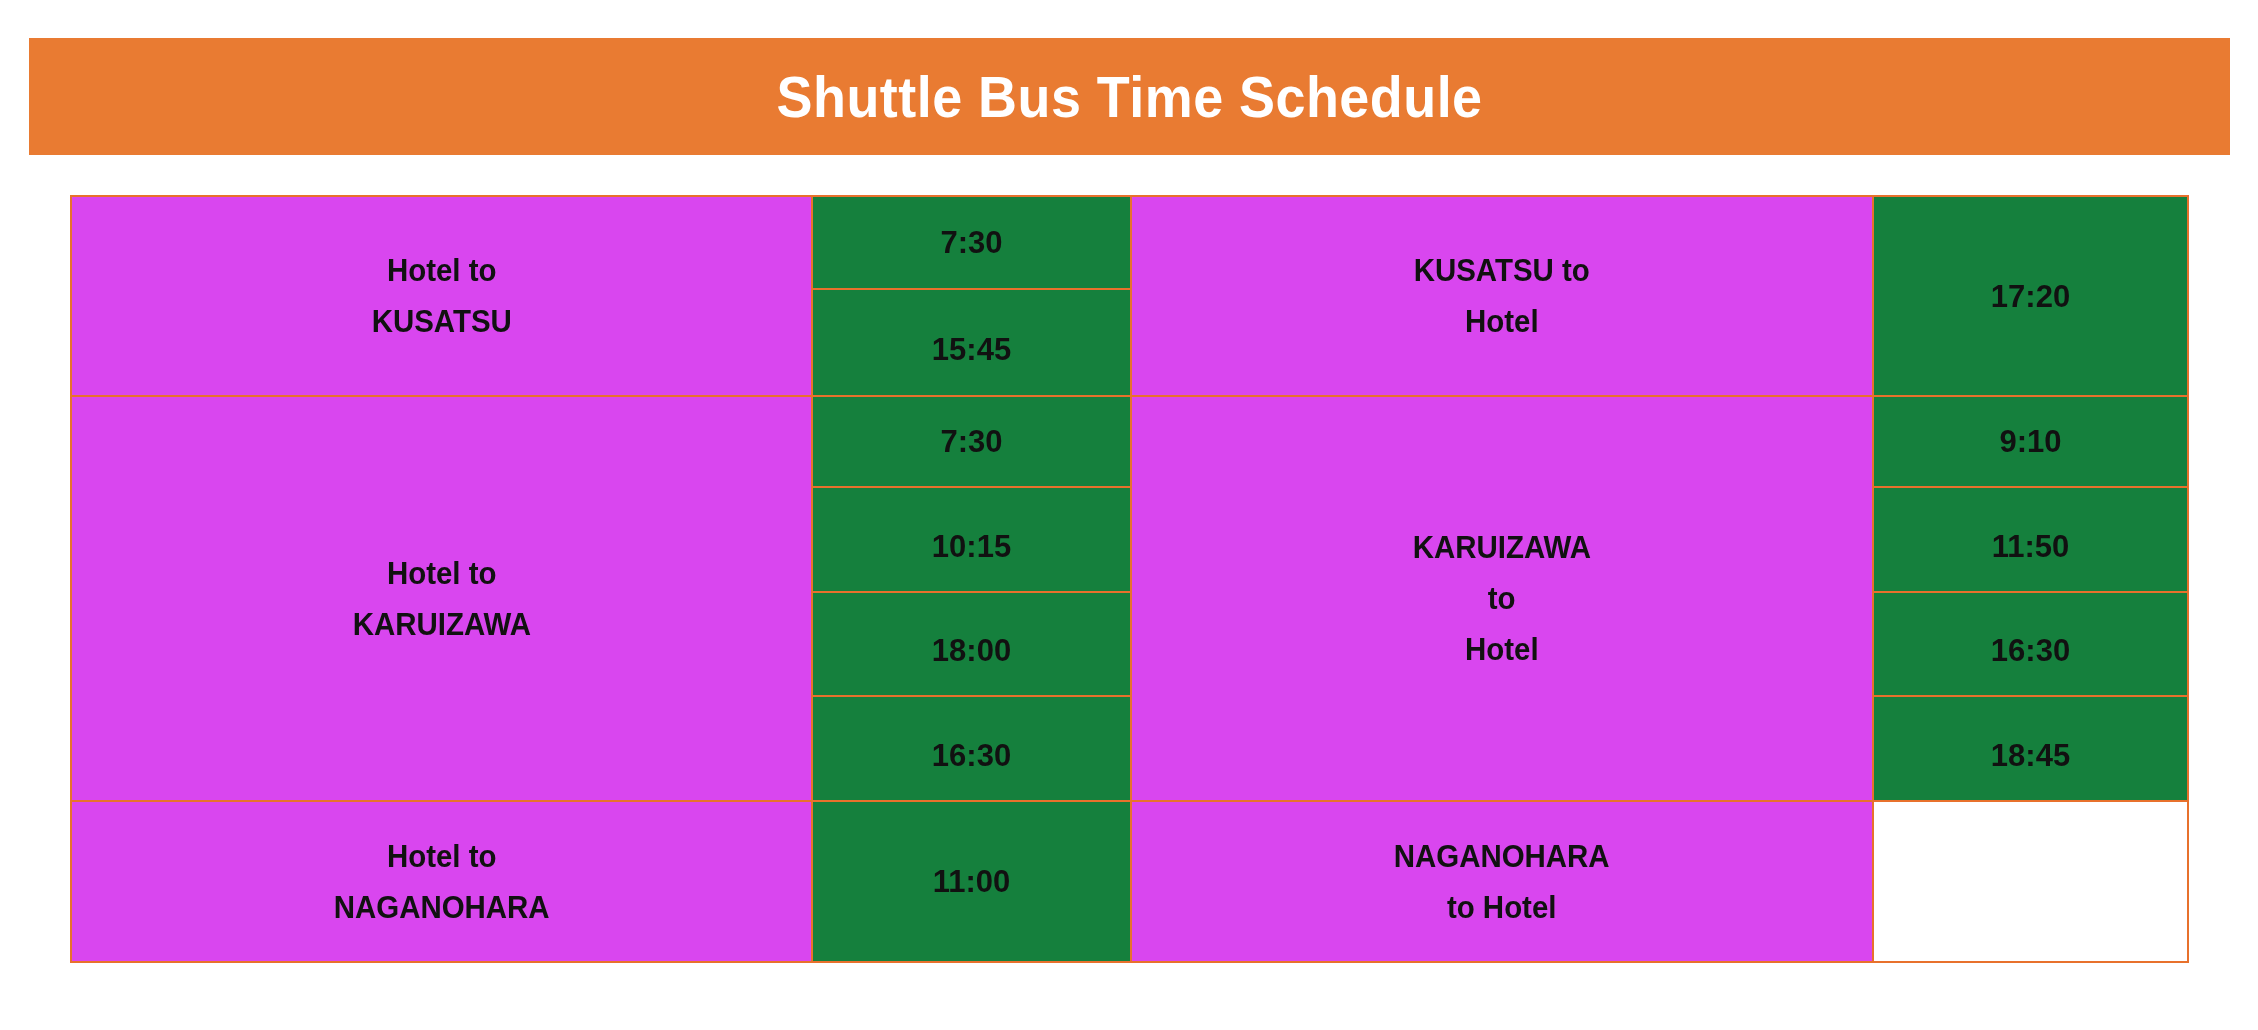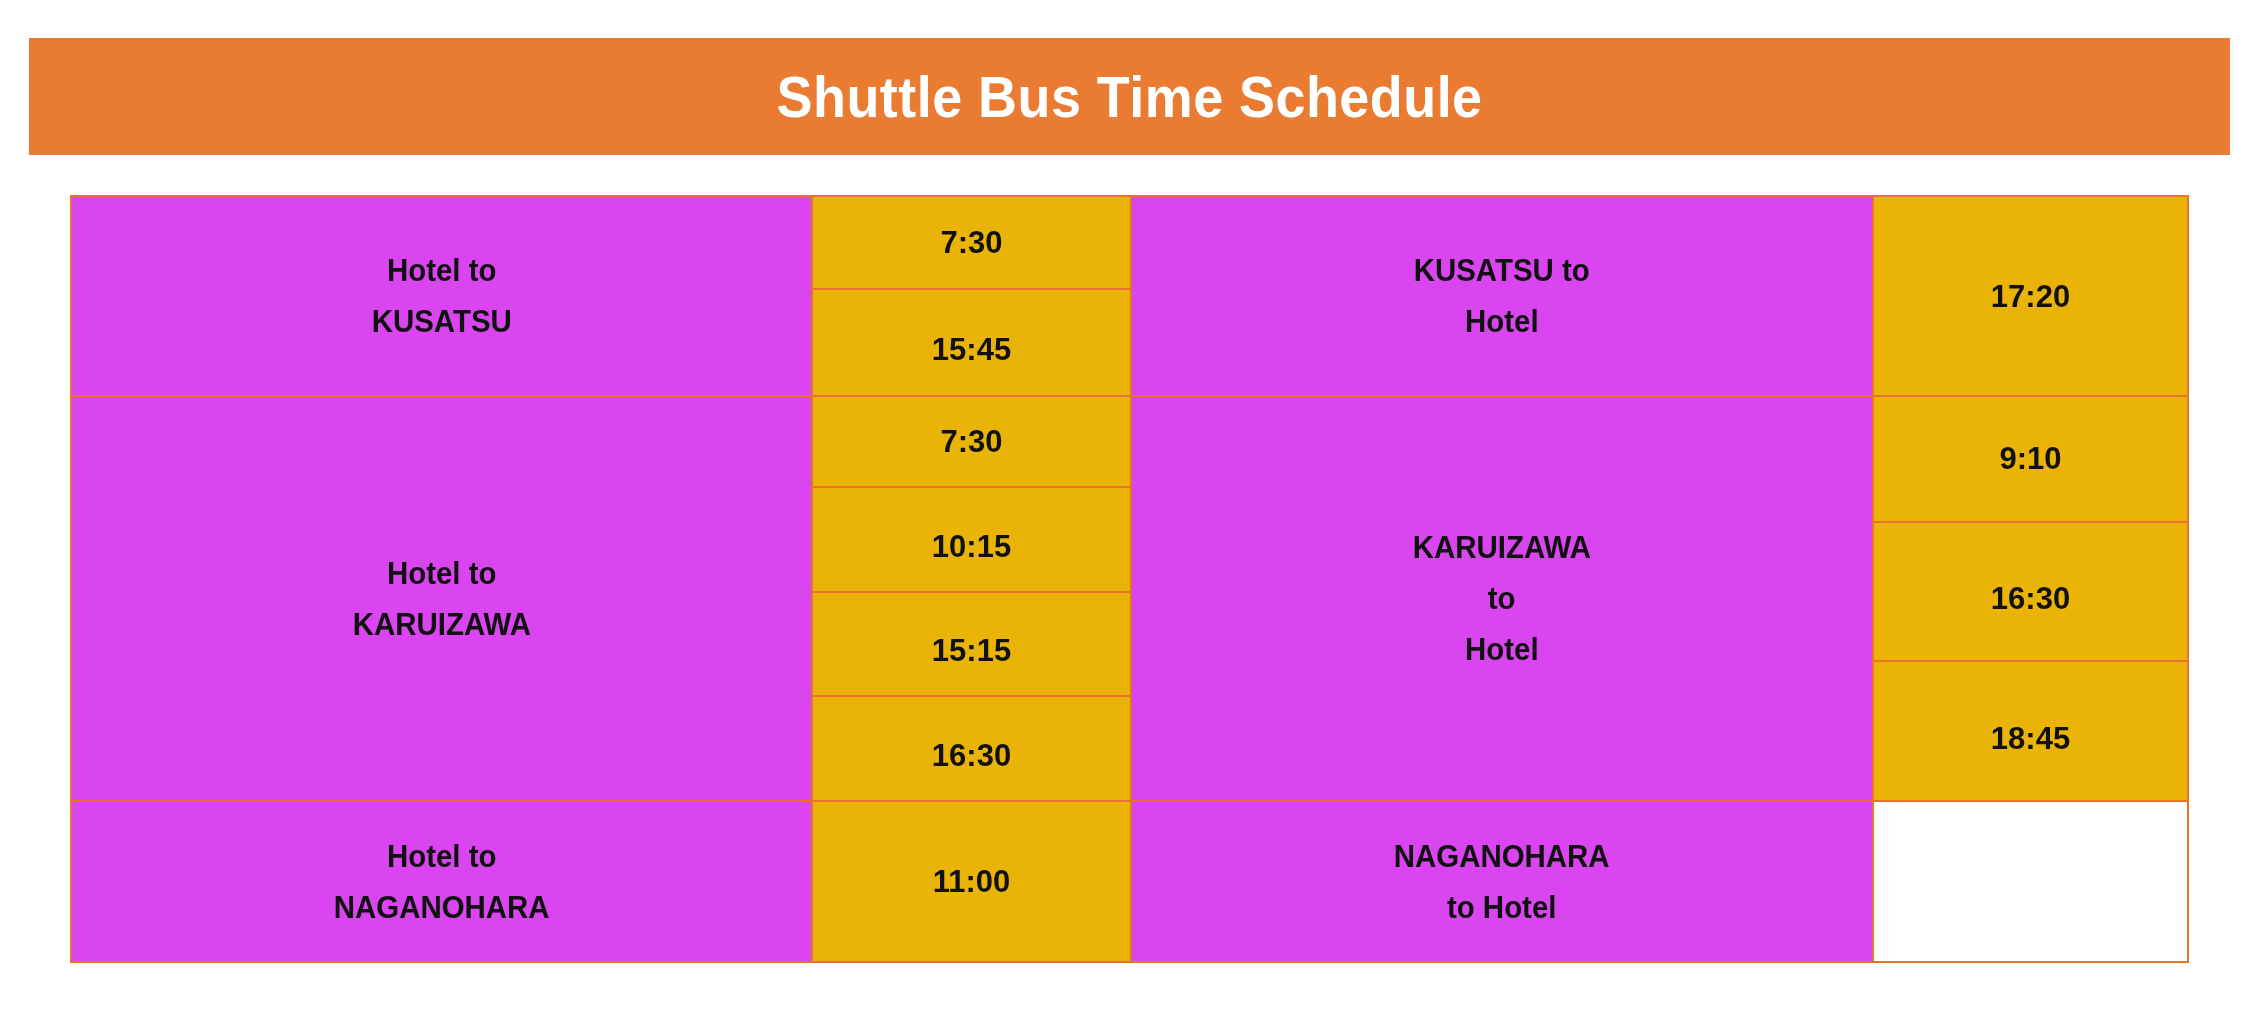--- a/index.html
+++ b/index.html
@@ -91,21 +91,21 @@
     font-weight: bold;
     font-size: 31px;
     line-height: 1;
     margin: 10px 0;
     text-align: center;
     white-space: nowrap;
     transform: scaleX(0.95);
   }
 
   .time-col {
-    background: #eab308;
+    background: #15803d;
     display: flex;
     flex-direction: column;
     border-right: 2px solid #E8712C;
     gap: 14px;
   }
 
   .time-cell {
     flex: 1 1 0;
     display: flex;
     align-items: center;
@@ -156,32 +156,33 @@
     <div class="section s-karuizawa">
 
       <div class="route-cell col-route-a">
         <div class="line">Hotel to</div>
         <div class="line">KARUIZAWA</div>
       </div>
 
       <div class="time-col col-times-a">
         <div class="time-cell">7:30</div>
         <div class="time-cell">10:15</div>
-        <div class="time-cell">15:15</div>
+        <div class="time-cell">18:00</div>
         <div class="time-cell">16:30</div>
       </div>
 
       <div class="route-cell col-route-b">
         <div class="line">KARUIZAWA</div>
         <div class="line">to</div>
         <div class="line">Hotel</div>
       </div>
 
       <div class="time-col col-times-b">
         <div class="time-cell">9:10</div>
+        <div class="time-cell">11:50</div>
         <div class="time-cell">16:30</div>
         <div class="time-cell">18:45</div>
       </div>
     </div>
 
     <div class="section s-naganohara">
 
       <div class="route-cell col-route-a">
         <div class="line">Hotel to</div>
         <div class="line">NAGANOHARA</div>

